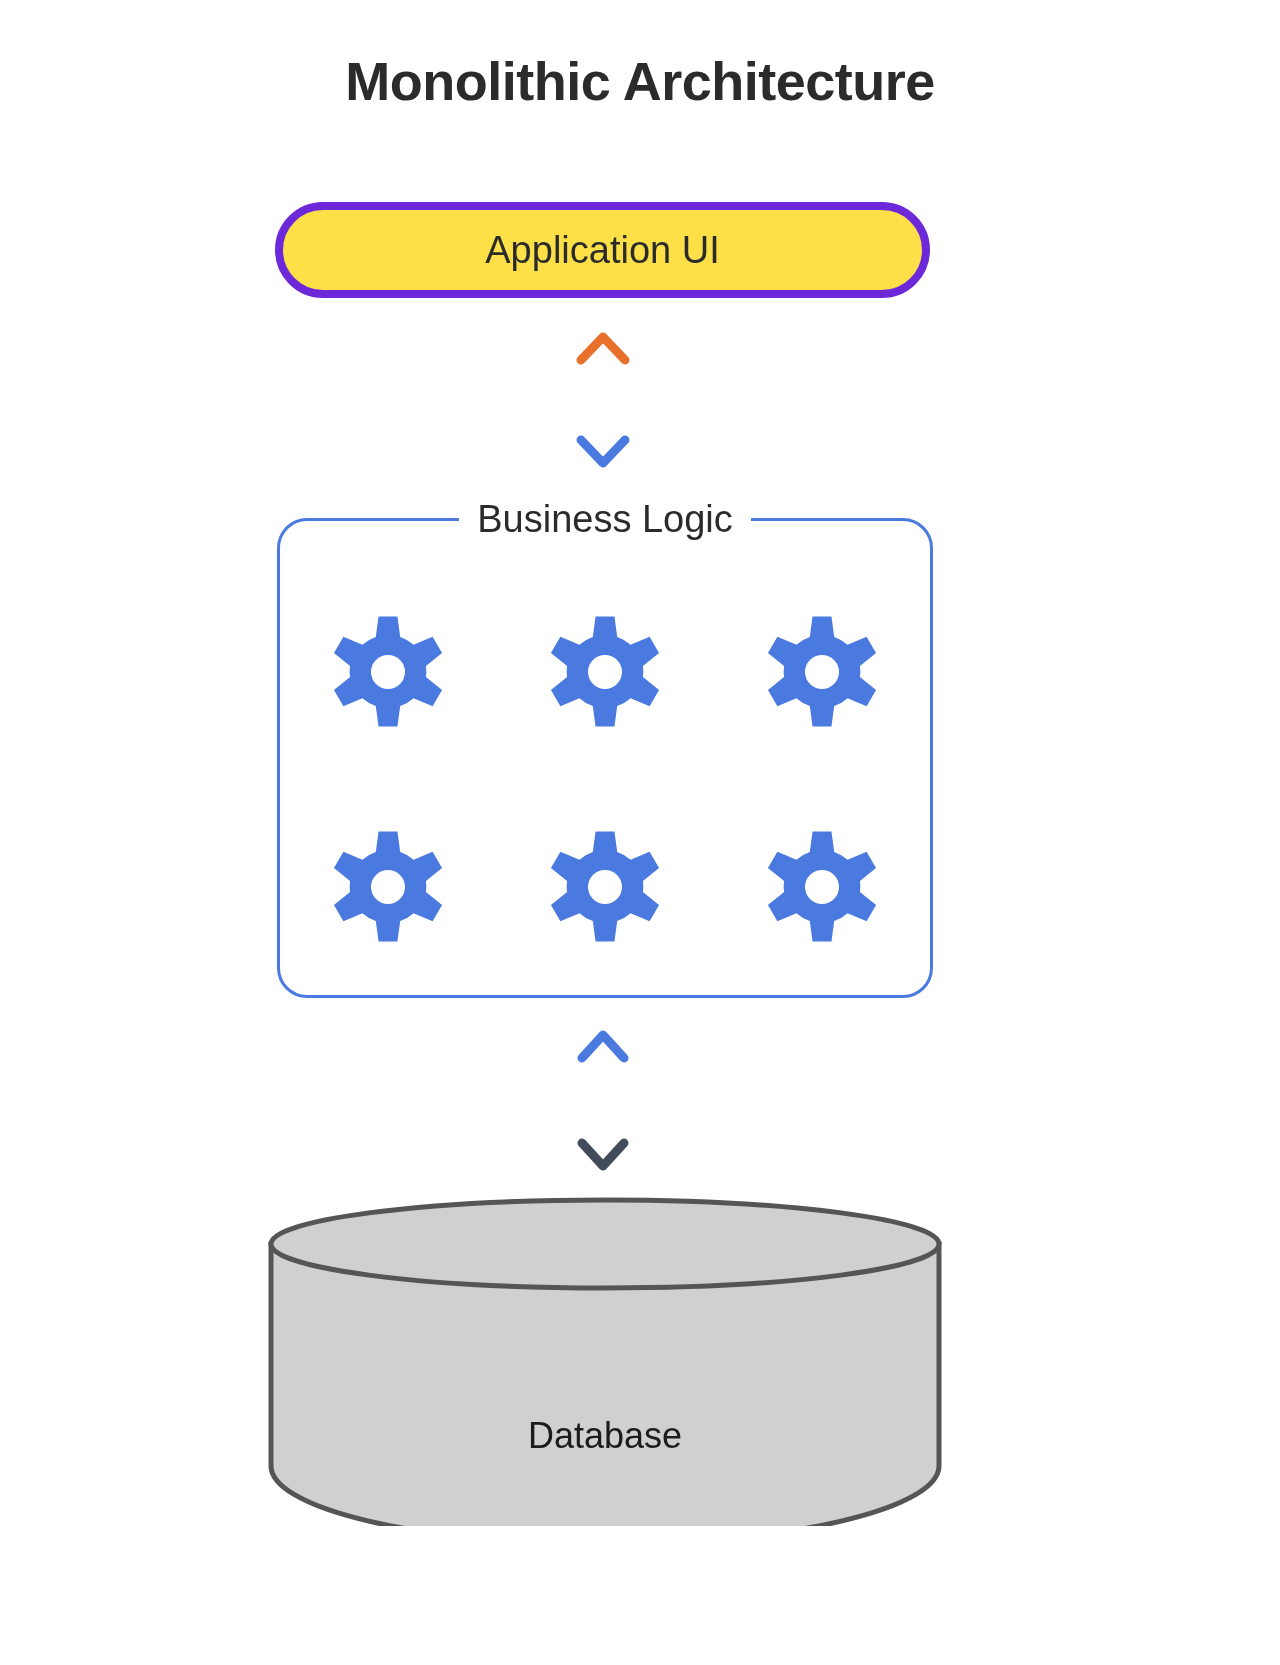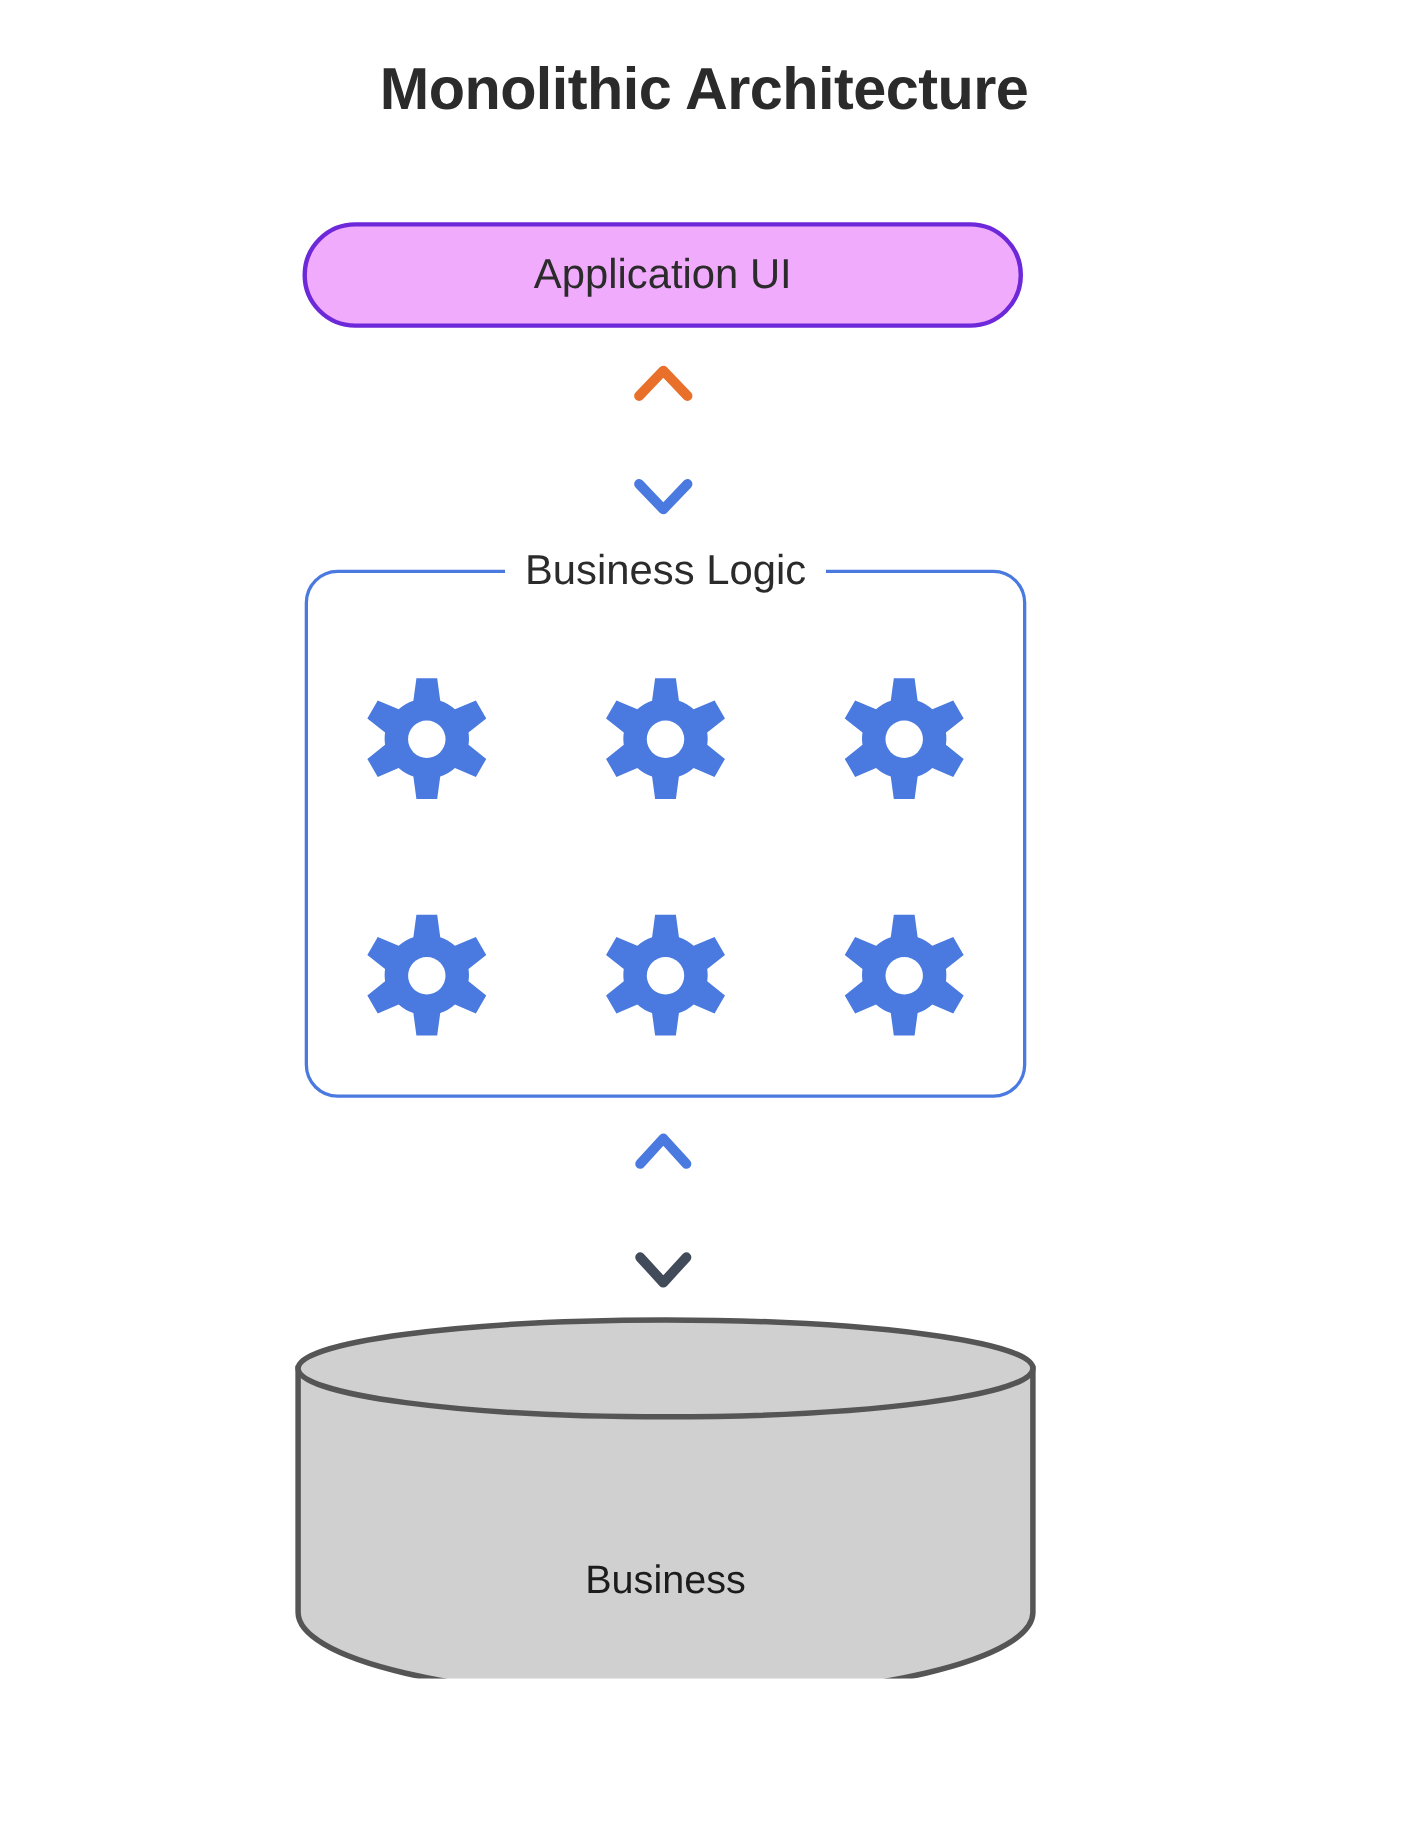--- a/index.html
+++ b/index.html
@@ -36,22 +36,22 @@
   }
 
   
   #app-ui-node {
     position: absolute;
     left: 275px;
     top: 202px;
     width: 655px;
     height: 96px;
     box-sizing: border-box;
-    background: #f0abfc;
-    border: 4px solid #6d28d9;
+    background: #fde047;
+    border: 8px solid #6d28d9;
     border-radius: 48px;
     display: flex;
     align-items: center;
     justify-content: center;
   }
   #app-ui-label {
     font-size: 38px;
     color: #2b2b2b;
     line-height: 1;
   }
@@ -199,16 +199,16 @@
         <circle cx="50" cy="50" r="13.5" fill="#ffffff"></circle>
       </svg>
     </div>
   </fieldset>
 
   <div id="database-node">
     <svg id="database-svg" viewBox="0 0 680 330">
       <path d="M6,48 L6,270 a334,78 0 0 0 668,0 L674,48 Z" fill="#d0d0d0" stroke="#555555" stroke-width="5"></path>
       <ellipse cx="340" cy="48" rx="334" ry="44" fill="#d0d0d0" stroke="#555555" stroke-width="5"></ellipse>
     </svg>
-    <div id="database-label">Business</div>
+    <div id="database-label">Database</div>
   </div>
 
 </div>
 
 </body></html>

